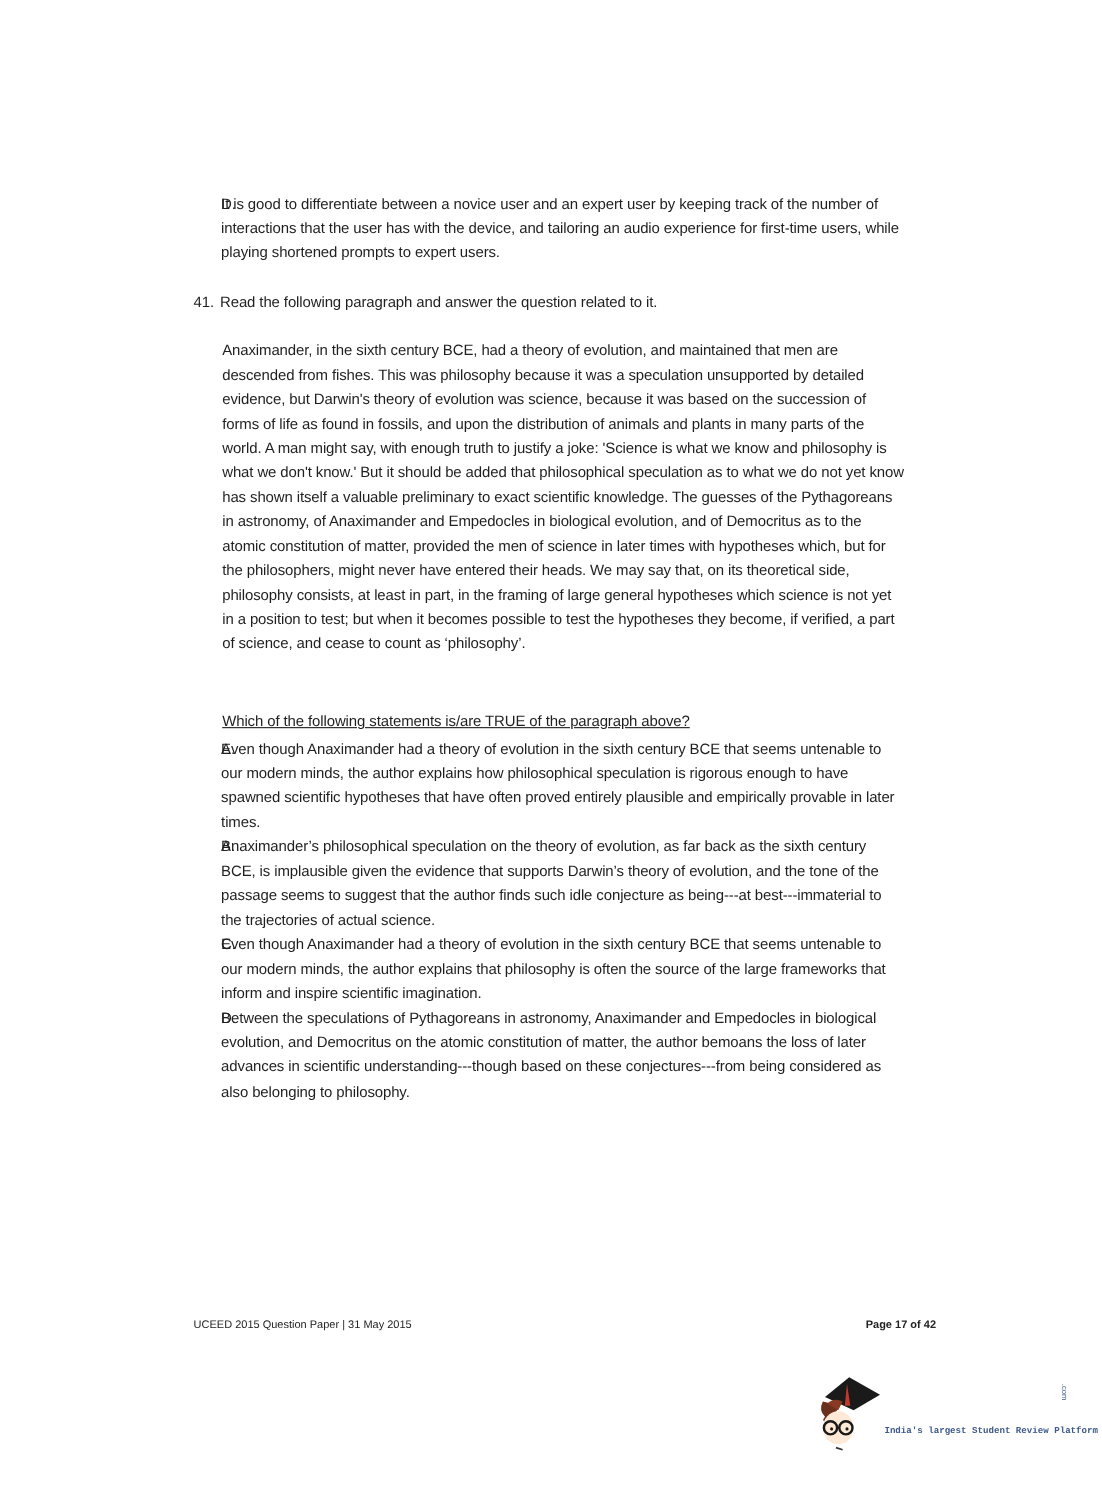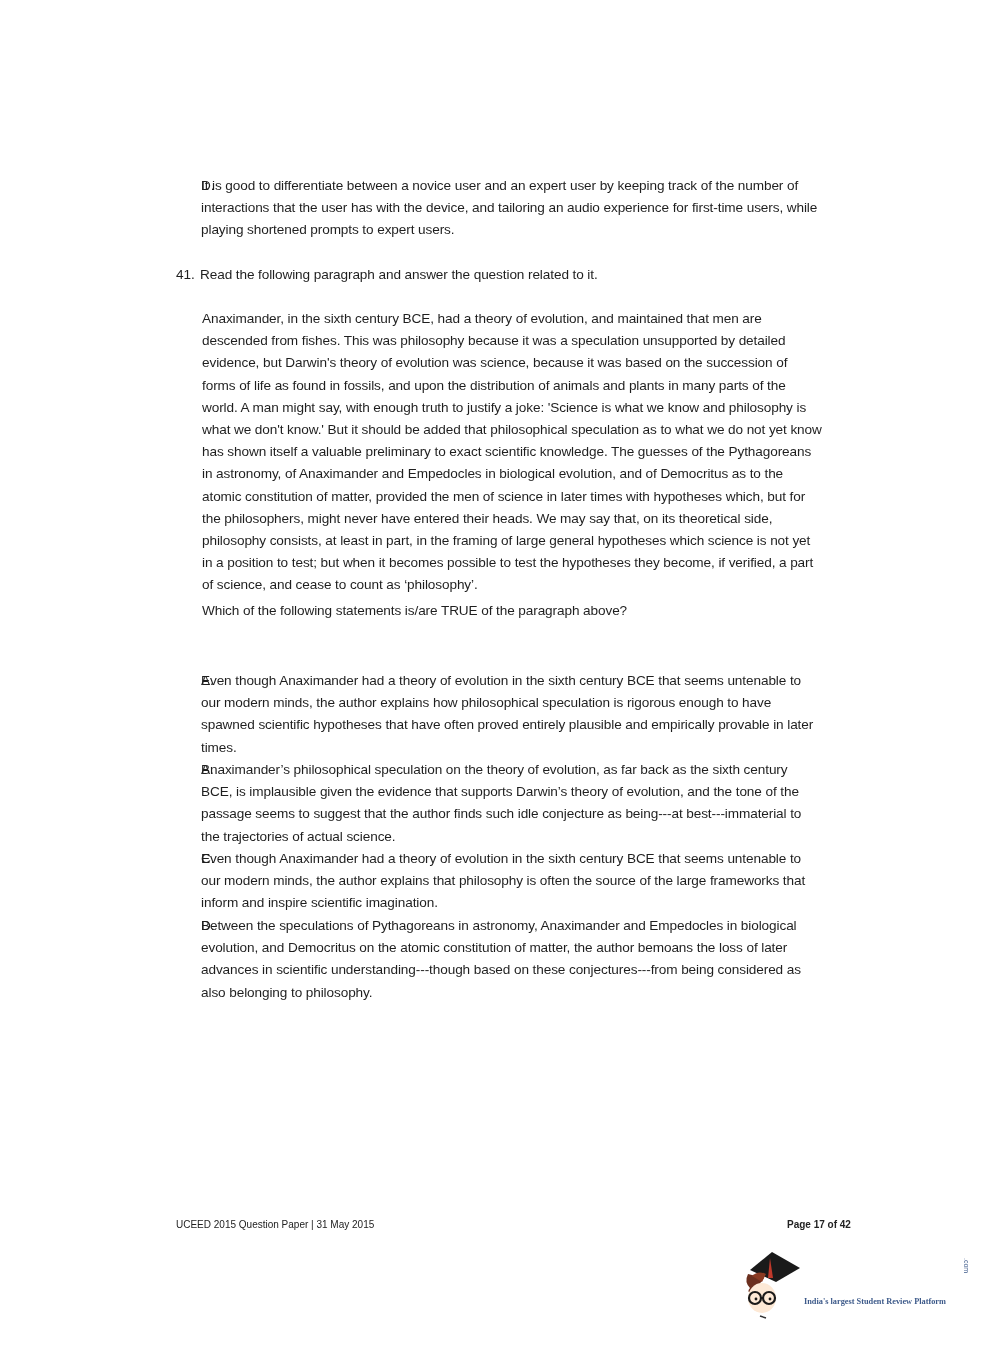--- a/index.html
+++ b/index.html
@@ -6,47 +6,47 @@
   body { width: 1002px; height: 1356px; position: relative; overflow: hidden;
          font-family: "Liberation Sans", sans-serif; color: #1f1f1f; }
   .text { font-size: 13.6px; line-height: 22.2px; letter-spacing: -0.1px; }
   .opt { position: absolute; left: 201px; width: 620px; }
   .opt .lbl { position: absolute; left: 0; top: 0; }
   .opt .body { }
   .q { position: absolute; left: 176px; width: 650px; }
   .q .num { position: absolute; left: 0; top: 0; }
   .q .body { margin-left: 24px; }
   .para { position: absolute; left: 202px; width: 622px; }
-  .footer { position: absolute; top: 1199px; font-size: 10px; color: #222; margin-top: 20px; }
+  .footer { position: absolute; top: 1199px; font-size: 10px; color: #222; }
   .logo { position: absolute; left: 742px; top: 1248px; width: 230px; height: 72px; }
   .logo-word { position: absolute; left: 62px; top: 6px; font-size: 31px; color: #3d5a8a;
                font-family: "DejaVu Sans", sans-serif; letter-spacing: -0.5px; font-weight: normal; }
   .logo-com { position: absolute; left: 221px; top: 10px; font-size: 7px; color: #3d5a8a;
               writing-mode: vertical-rl; }
   .logo-tag { position: absolute; left: 62px; top: 49px; font-size: 8.3px; color: #3d5a8a; font-weight: bold;
-              font-family: Liberation Serif, serif; white-space: nowrap; }
+              font-family: Liberation Mono, monospace; white-space: nowrap; }
 </style>
 </head>
 <body>
 
 <div>
 
   <div class="opt text" style="top:175px;">
     <span class="lbl">D.</span>
     <div class="body">It is good to differentiate between a novice user and an expert user by keeping track of the number of interactions that the user has with the device, and tailoring an audio experience for first-time users, while playing shortened prompts to expert users.</div>
   </div>
 
   <div class="q text" style="top:264px;">
     <span class="num">41.</span>
     <div class="body">Read the following paragraph and answer the question related to it.</div>
   </div>
 
   <div class="para text" style="top:308px;">Anaximander, in the sixth century BCE, had a theory of evolution, and maintained that men are descended from fishes. This was philosophy because it was a speculation unsupported by detailed evidence, but Darwin's theory of evolution was science, because it was based on the succession of forms of life as found in fossils, and upon the distribution of animals and plants in many parts of the world. A man might say, with enough truth to justify a joke: 'Science is what we know and philosophy is what we don't know.' But it should be added that philosophical speculation as to what we do not yet know has shown itself a valuable preliminary to exact scientific knowledge. The guesses of the Pythagoreans in astronomy, of Anaximander and Empedocles in biological evolution, and of Democritus as to the atomic constitution of matter, provided the men of science in later times with hypotheses which, but for the philosophers, might never have entered their heads. We may say that, on its theoretical side, philosophy consists, at least in part, in the framing of large general hypotheses which science is not yet in a position to test; but when it becomes possible to test the hypotheses they become, if verified, a part of science, and cease to count as ‘philosophy’.</div>
 
-  <div class="para text" style="top:600px;">Which of the following statements is/are TRUE of the paragraph above?</div>
+  <div class="para text" style="top:645px;text-decoration:underline;">Which of the following statements is/are TRUE of the paragraph above?</div>
 
   <div class="opt text" style="top:670px;">
     <span class="lbl">A.</span>
     <div class="body">Even though Anaximander had a theory of evolution in the sixth century BCE that seems untenable to our modern minds, the author explains how philosophical speculation is rigorous enough to have spawned scientific hypotheses that have often proved entirely plausible and empirically provable in later times.</div>
   </div>
 
   <div class="opt text" style="top:759px;">
     <span class="lbl">B.</span>
     <div class="body">Anaximander’s philosophical speculation on the theory of evolution, as far back as the sixth century BCE, is implausible given the evidence that supports Darwin’s theory of evolution, and the tone of the passage seems to suggest that the author finds such idle conjecture as being---at best---immaterial to the trajectories of actual science.</div>
   </div>

